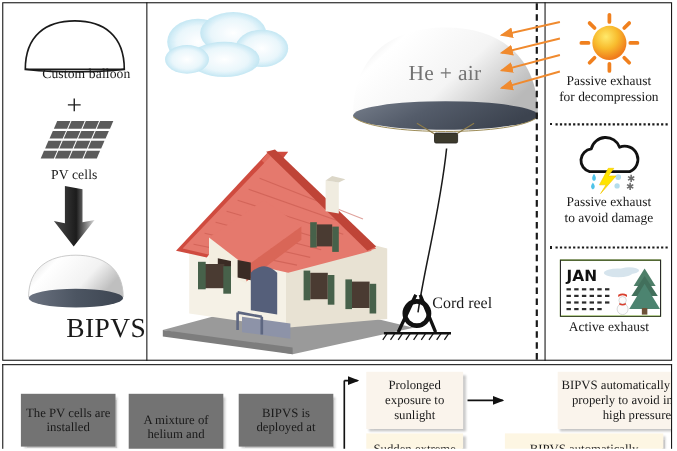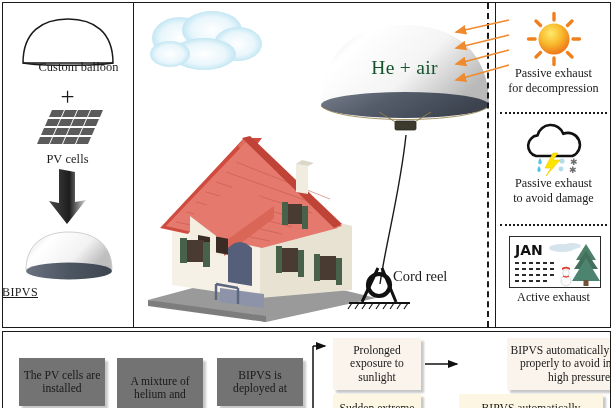--- a/index.html
+++ b/index.html
@@ -11,28 +11,28 @@
   .vdiv{position:absolute;top:0;bottom:0;width:0;border-left:1.4px solid #1a1a1a;}
 
   
   .panel-left{position:absolute;left:2px;top:2px;width:131px;height:326px;box-sizing:border-box;}
   .balloon-outline{position:absolute;left:18px;top:14px;width:96px;height:50px;}
   .lbl{position:absolute;width:100%;text-align:center;font-size:12.4px;letter-spacing:.1px;}
   .plus{position:absolute;left:0;width:100%;text-align:center;font-size:25px;line-height:1;font-weight:400;}
   .pvgrid{position:absolute;left:30px;top:106px;width:74px;height:44px;}
   .arrow-down{position:absolute;left:43px;top:167px;width:44px;height:56px;}
   .dome-solid{position:absolute;left:22px;top:228px;width:90px;height:52px;}
-  .bipvs-lbl{position:absolute;left:0;top:283px;width:100%;text-align:left;font-size:12px;letter-spacing:.4px;text-decoration:underline;}
+  .bipvs-lbl{position:absolute;left:0;top:283px;width:100%;text-align:right;font-size:25px;letter-spacing:.4px;}
 
   
   .panel-mid{position:absolute;left:134px;top:2px;width:361px;height:326px;overflow:hidden;}
   .cloud{position:absolute;left:12px;top:6px;width:118px;height:72px;opacity:.85;}
   .house{position:absolute;left:8px;top:120px;width:238px;height:200px;}
   .balloon3d{position:absolute;left:183px;top:18px;width:175px;height:115px;}
-  .he-air{position:absolute;left:183px;top:55px;width:175px;text-align:center;font-size:19.5px;color:#14532d;letter-spacing:.3px;}
+  .he-air{position:absolute;left:183px;top:55px;width:175px;text-align:center;font-size:19.5px;color:#737373;letter-spacing:.3px;}
   .tether{position:absolute;left:0;top:0;width:361px;height:326px;}
   .cordreel-lbl{position:absolute;left:259px;top:266px;font-size:14.5px;}
 
   
   .panel-right{position:absolute;left:496px;top:2px;width:115px;height:370px;box-sizing:border-box;}
   .rcell{position:absolute;left:0;width:115px;box-sizing:border-box;text-align:center;}
   .rcell .cap{font-size:12.2px;line-height:14.4px;}
   .dashed-h{position:absolute;left:4px;width:107px;border-top:2px dotted #1a1a1a;}
   .dashed-v{position:absolute;left:487px;top:3px;width:0;height:324px;border-left:2.1px dashed #1a1a1a;}
 

